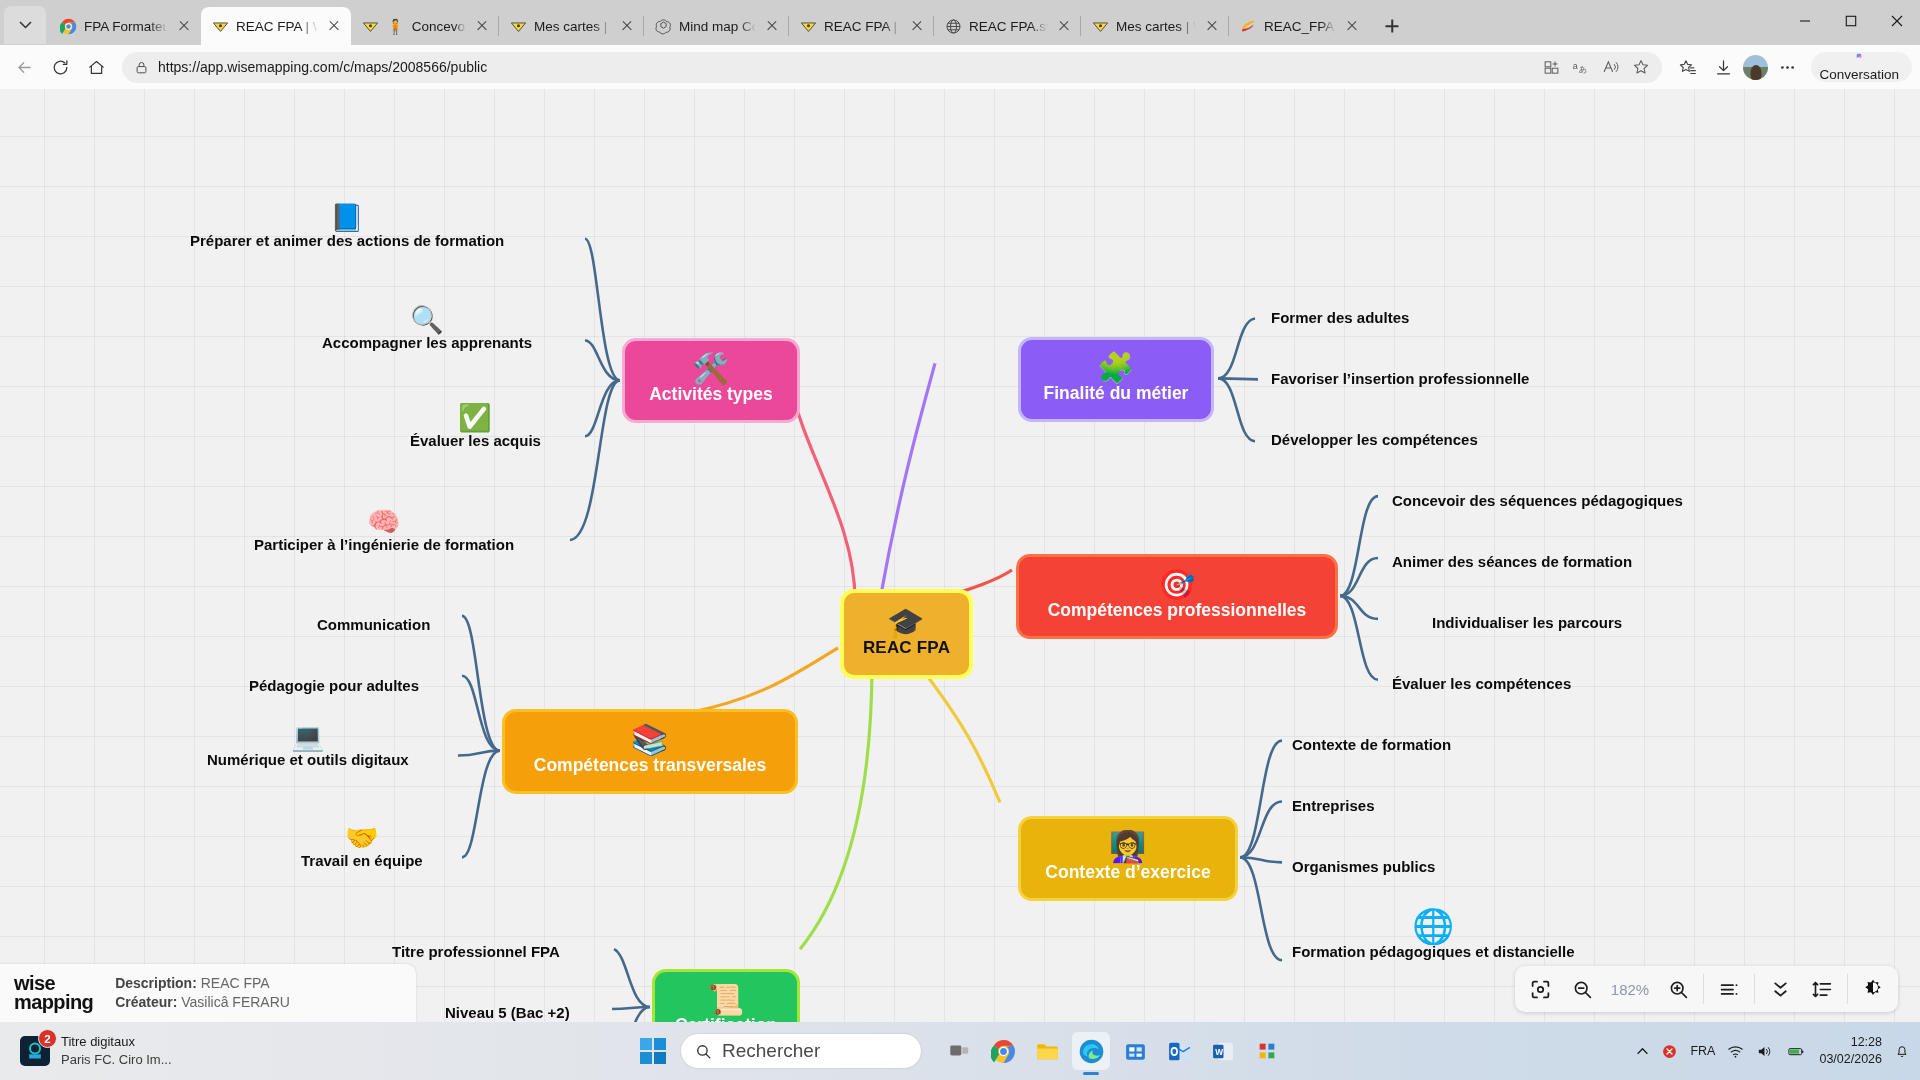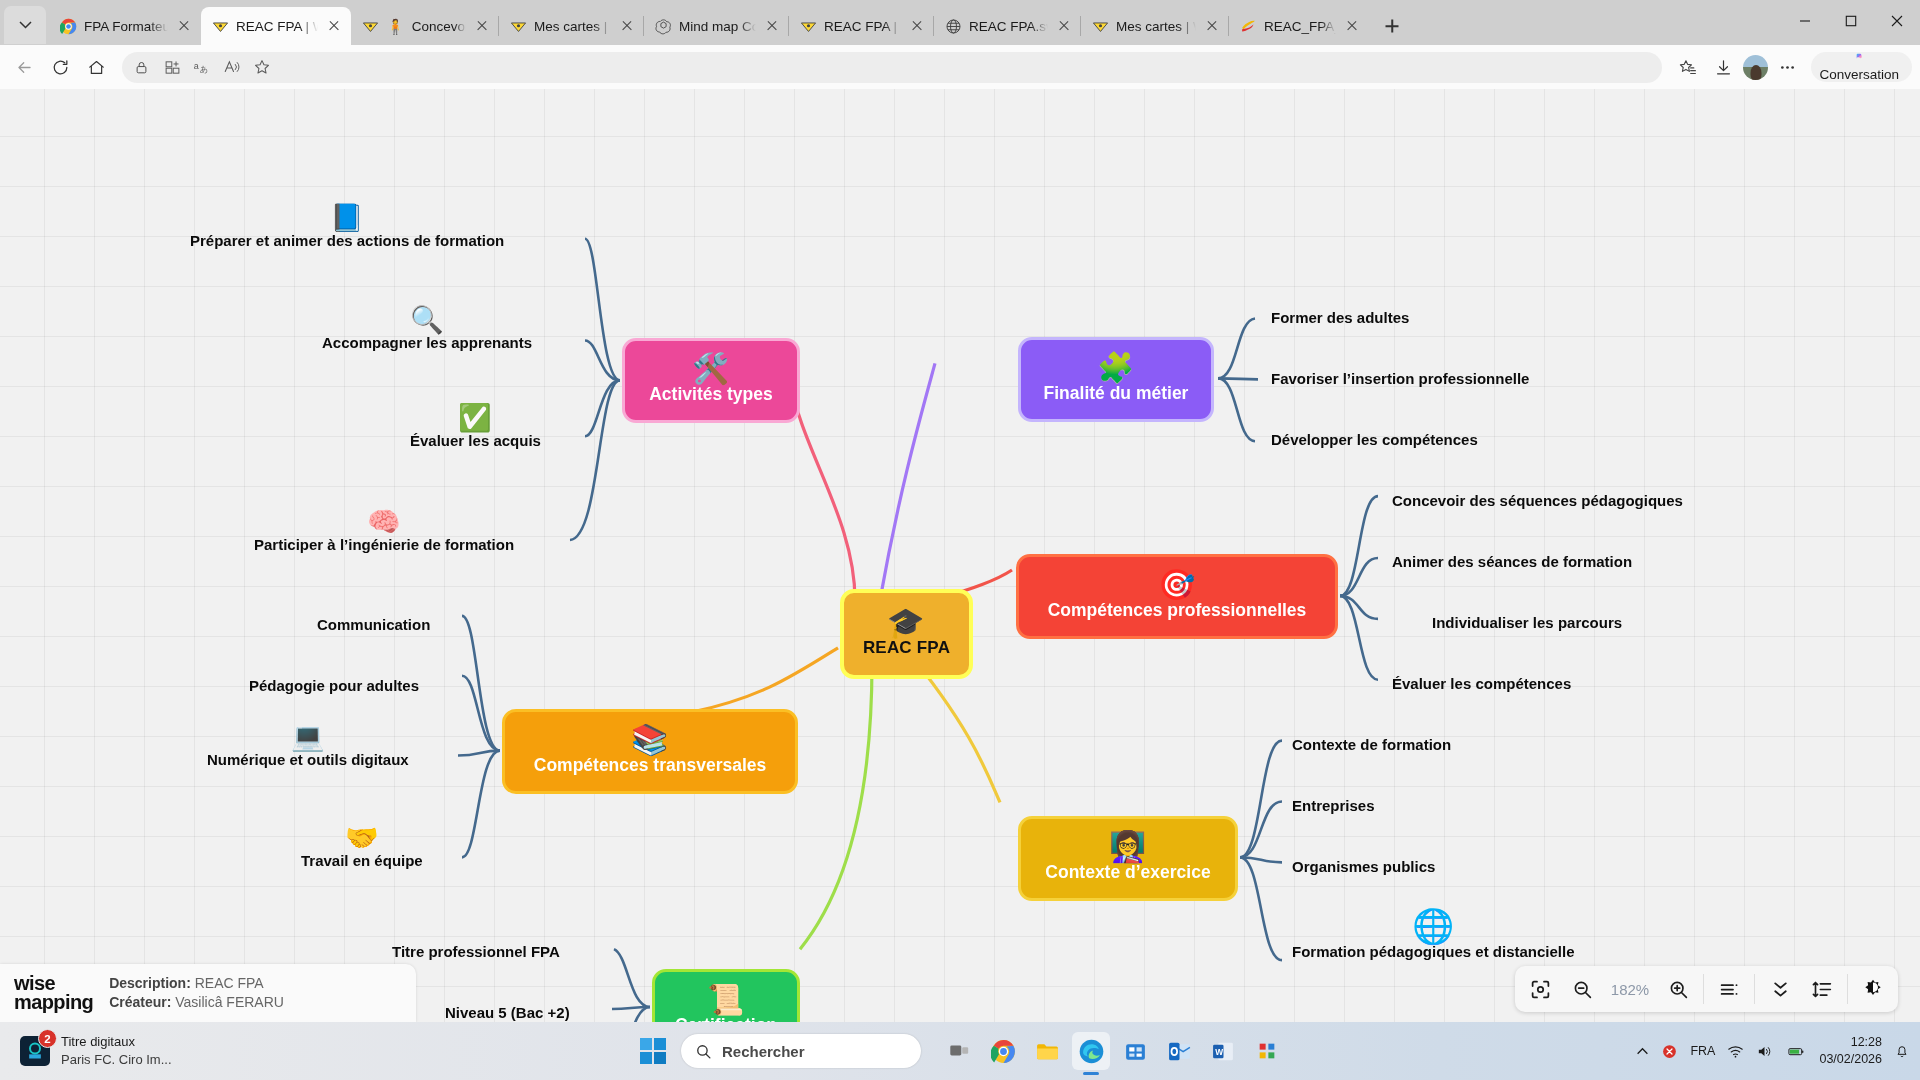--- a/index.html
+++ b/index.html
@@ -111,21 +111,21 @@
   .leaf {
     position:absolute; font-size:15px; font-weight:bold; color:#0b0b0b;
     white-space:nowrap; line-height:1.1;
   }
   .leaf .lemoji { display:block; font-size:27px; line-height:1; margin-bottom:1px; }
   .leaf.ctr { text-align:center; }
 
   .footer-card {
     position:absolute; left:0; bottom:0; width:416px; height:58px;
     background:#fafafa; border-radius:0 10px 0 0;
-    display:flex; align-items:center; gap:16px; padding:0 14px;
+    display:flex; align-items:center; gap:22px; padding:0 14px;
     box-shadow:0 0 3px rgba(0,0,0,.12);
   }
   .wmlogo { font-size:20px; font-weight:bold; line-height:.95; color:#111; letter-spacing:-.6px; }
   .finfo { font-size:14px; color:#666; line-height:1.35; }
   .finfo b { color:#444; }
 
   .zoombar {
     position:absolute; right:22px; bottom:10px; height:46px;
     background:#f7f7f7; border-radius:10px; display:flex; align-items:center;
     box-shadow:0 1px 4px rgba(0,0,0,.16);
@@ -157,21 +157,21 @@
   .winlogo { display:grid; grid-template-columns:12px 12px; grid-template-rows:12px 12px; gap:2.5px; }
   .winlogo i { display:block; background:#2d9fe0; }
   .winlogo i:nth-child(1){ background:#3aa7e8; }
   .winlogo i:nth-child(2){ background:#1b8fd6; }
   .winlogo i:nth-child(3){ background:#1b8fd6; }
   .winlogo i:nth-child(4){ background:#0f7cc2; }
   .search-pill {
     width:240px; height:34px; border-radius:17px; background:#fff;
     display:flex; align-items:center; gap:10px; padding:0 14px; box-shadow:0 0 2px rgba(0,0,0,.18);
   }
-  .search-pill span { font-size:15px; color:#4a4a4a;font-weight:bold; }
+  .search-pill span { font-size:19px; color:#4a4a4a; }
   .tb-apps { display:flex; align-items:center; gap:6px; margin-left:10px; }
   .tb-app { width:38px; height:38px; border-radius:6px; display:flex; align-items:center; justify-content:center; position:relative; }
   .tb-app.active { background:rgba(255,255,255,.55); }
   .tb-app.active::after {
     content:""; position:absolute; bottom:-5px; left:50%; transform:translateX(-50%);
     width:16px; height:3px; border-radius:2px; background:#2e82d6;
   }
   .tray {
     position:absolute; right:10px; display:flex; align-items:center; gap:12px;
     font-size:12.5px; color:#1b1b1b;
@@ -314,20 +314,21 @@
       <svg width="19" height="19" viewBox="0 0 24 24">
           <path d="M3.5 11.5L12 4.5l8.5 7M5.5 10v9.5h13V10" fill="none" stroke="#333" stroke-width="1.5" stroke-linecap="round" stroke-linejoin="round"></path>
         </svg>
     </div>
 
     <div class="omnibox">
       <svg width="15" height="15" viewBox="0 0 24 24">
           <rect x="5" y="10.5" width="14" height="10" rx="2" fill="none" stroke="#444" stroke-width="1.5"></rect>
           <path d="M8.2 10.5V7.8a3.8 3.8 0 0 1 7.6 0v2.7" fill="none" stroke="#444" stroke-width="1.5"></path>
         </svg>
+      <span class="url">https://app.wisemapping.com/c/maps/2008566/public</span>
       <div class="omni-icons">
         <div class="tbtn">
           <svg width="17" height="17" viewBox="0 0 24 24">
               <rect x="3" y="4" width="8" height="7" fill="none" stroke="#5a5a5a" stroke-width="1.4"></rect>
               <rect x="3" y="13" width="8" height="7" fill="none" stroke="#5a5a5a" stroke-width="1.4"></rect>
               <rect x="13" y="13" width="8" height="7" fill="none" stroke="#5a5a5a" stroke-width="1.4"></rect>
               <path d="M17 3.5v7M13.5 7h7" stroke="#5a5a5a" stroke-width="1.4"></path>
             </svg>
         </div>
         <div class="tbtn">

